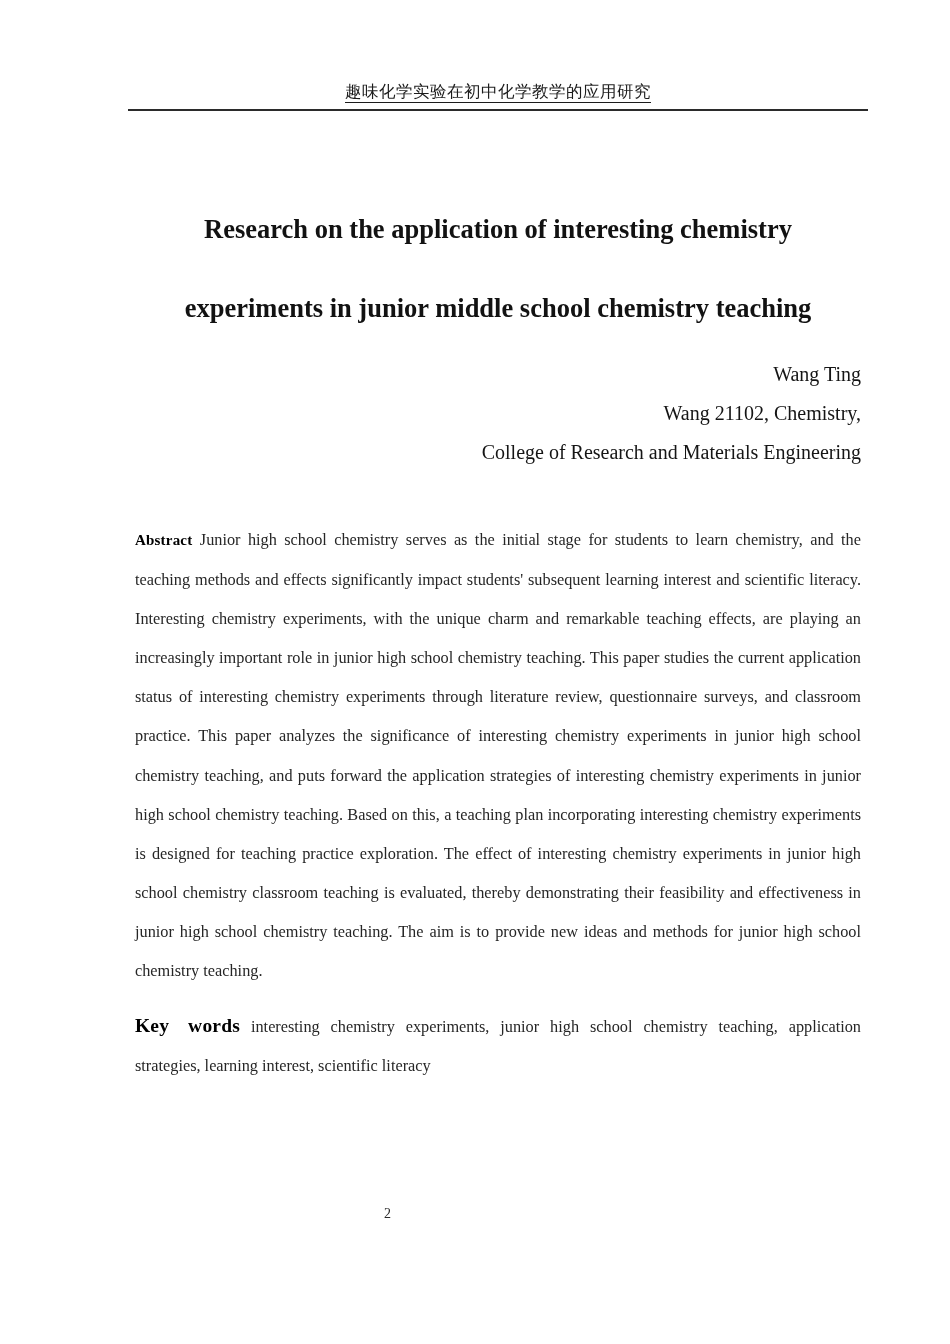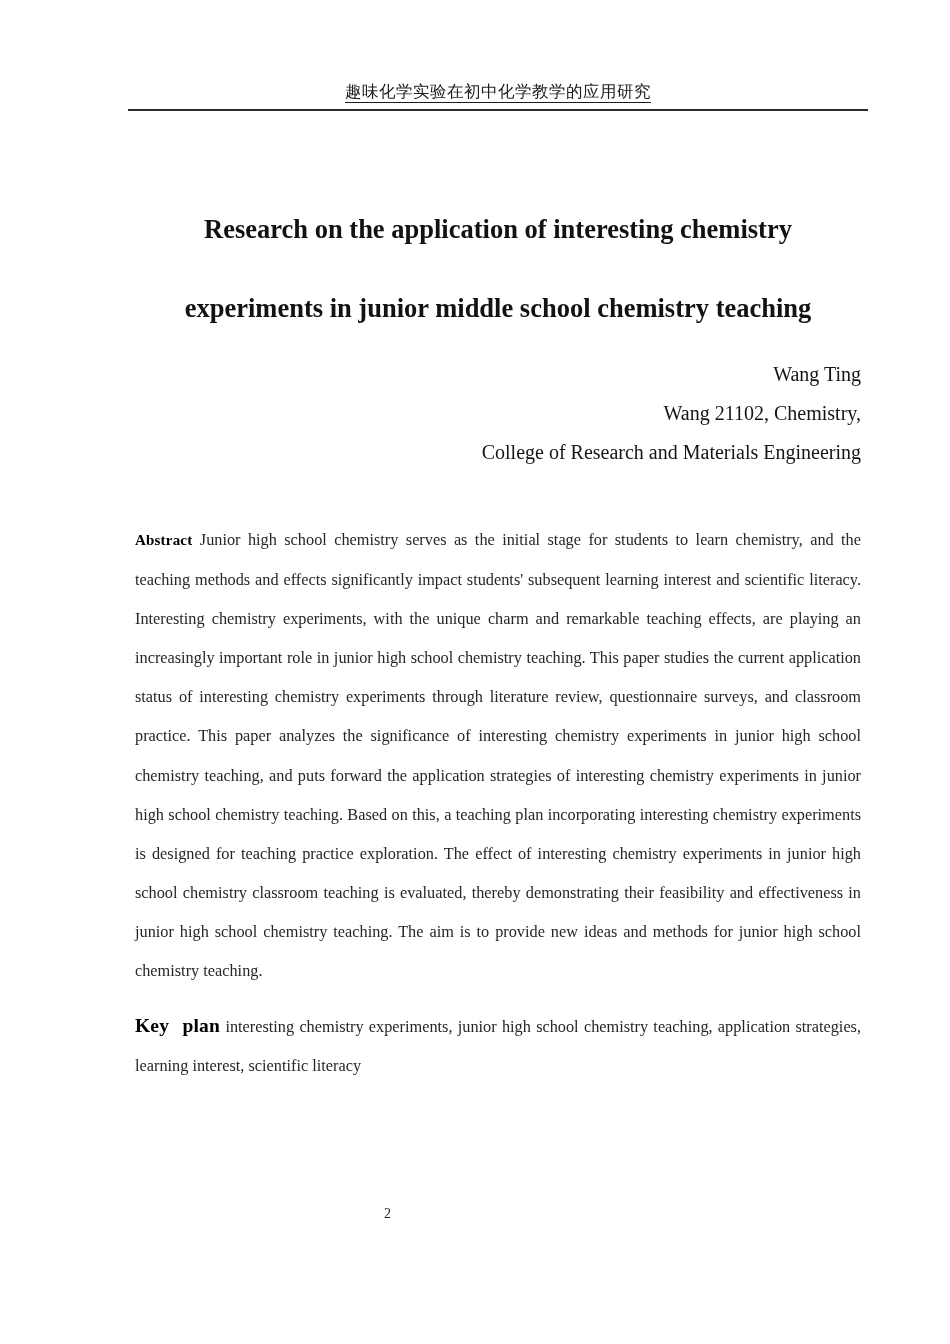--- a/index.html
+++ b/index.html
@@ -137,19 +137,19 @@
   <div class="author-block">
     <span class="aline">Wang Ting</span>
     <span class="aline">Wang 21102, Chemistry,</span>
     <span class="aline">College of Research and Materials Engineering</span>
   </div>
 
   <div class="body-zone">
 
     <p class="para"><span class="lbl-abstract">Abstract</span> <span>Junior high school chemistry serves as the initial stage for students to learn chemistry, and the teaching methods and effects significantly impact students' subsequent learning interest and scientific literacy. Interesting chemistry experiments, with the unique charm and remarkable teaching effects, are playing an increasingly important role in junior high school chemistry teaching. This paper studies the current application status of interesting chemistry experiments through literature review, questionnaire surveys, and classroom practice. This paper analyzes the significance of interesting chemistry experiments in junior high school chemistry teaching, and puts forward the application strategies of interesting chemistry experiments in junior high school chemistry teaching. Based on this, a teaching plan incorporating interesting chemistry experiments is designed for teaching practice exploration. The effect of interesting chemistry experiments in junior high school chemistry classroom teaching is evaluated, thereby demonstrating their feasibility and effectiveness in junior high school chemistry teaching. The aim is to provide new ideas and methods for junior high school chemistry teaching.</span></p>
 
-    <p class="para keywords"><span class="lbl-keywords">Key plan</span> <span>interesting chemistry experiments, junior high school chemistry teaching, application strategies, learning interest, scientific literacy</span></p>
+    <p class="para keywords"><span class="lbl-keywords">Key words</span> <span>interesting chemistry experiments, junior high school chemistry teaching, application strategies, learning interest, scientific literacy</span></p>
 
   </div>
 
   <div class="page-number">2</div>
 
 </div>
 
 </body></html>

